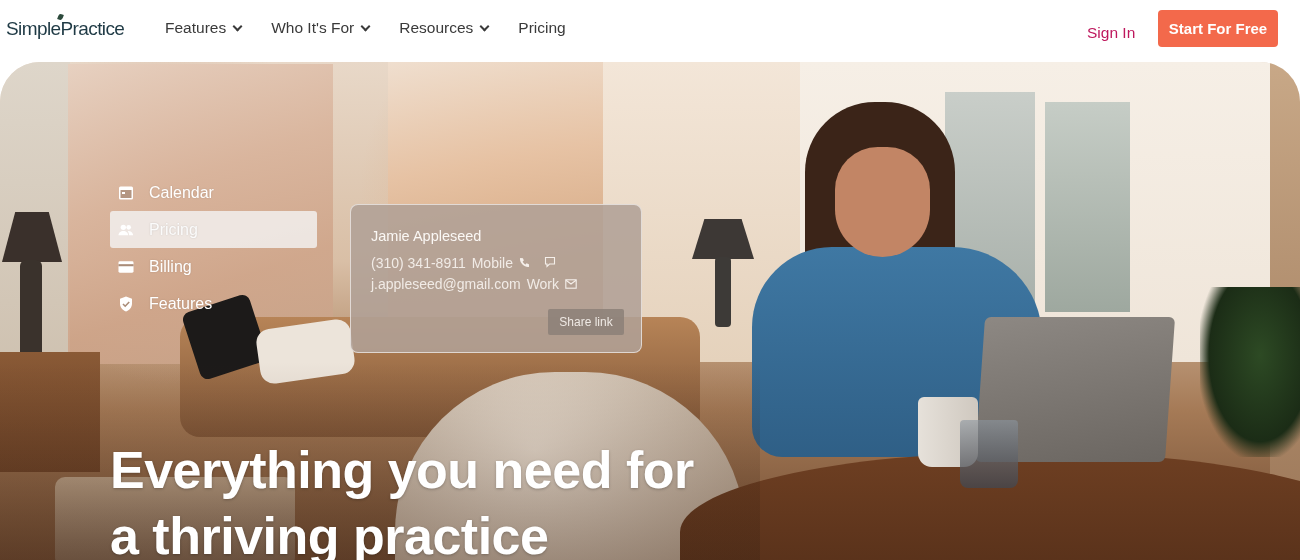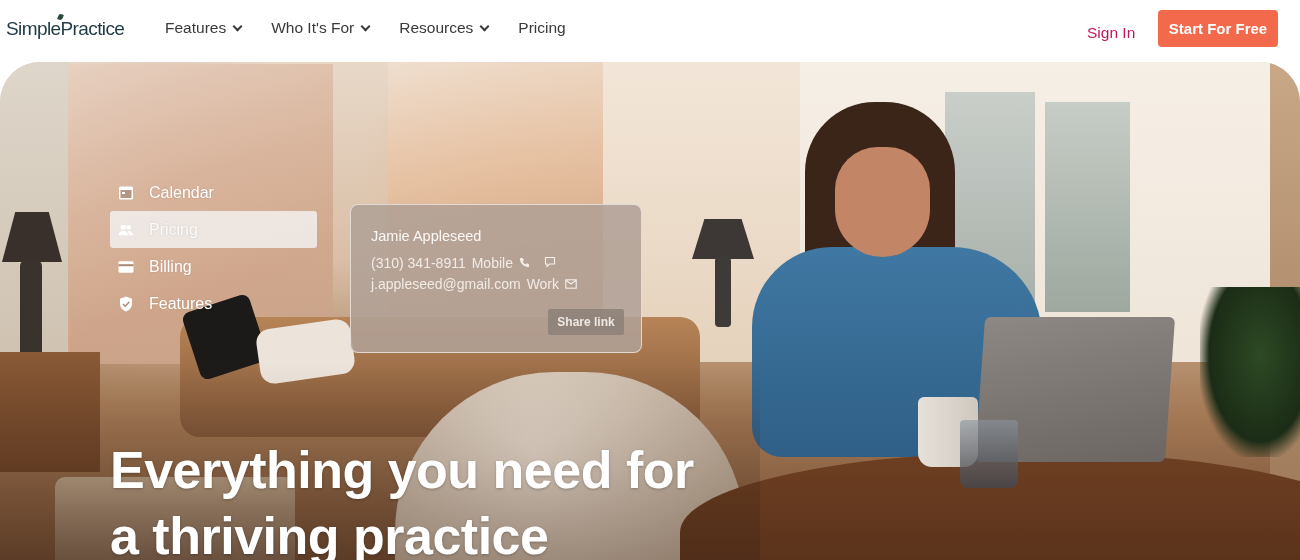--- a/index.html
+++ b/index.html
@@ -62,21 +62,21 @@
   
   .card { position: absolute; left: 350px; top: 142px; width: 292px; height: 149px; background: rgba(176,160,150,0.88); border: 1px solid rgba(255,255,255,.6); border-radius: 8px; color: #fff; }
   .card .name { position: absolute; left: 20px; top: 23px; font-size: 14.5px; color: #fbf8f5; }
   .card .row { position: absolute; left: 20px; display: flex; align-items: center; font-size: 14px; color: #f1ebe6; }
   .card .row1 { top: 50px; }
   .card .row2 { top: 71px; }
   .card .row span { margin-right: 6px; }
   .card .btn-video { position: absolute; left: 20px; top: 104px; width: 168px; height: 26px; background: #ffffff; border-radius: 2px; display: flex; align-items: center; padding-left: 10px; font-size: 11.5px; color: #555; font-weight: bold; cursor: pointer; }
   .card .btn-video .cam { width: 10px; height: 8px; background: #666; margin-right: 6px; position: relative; border-radius: 1px; }
   .card .btn-video .cam::after { content: ""; position: absolute; right: -4px; top: 1px; border-left: 4px solid #666; border-top: 3px solid transparent; border-bottom: 3px solid transparent; }
-  .btn-share2 { position: absolute; left: 197px; top: 104px; width: 76px; height: 26px; background: rgba(140,128,120,.85); border-radius: 2px; color: #efe9e4; font-size: 12px; font-weight: bold; display: flex; align-items: center; justify-content: center; cursor: pointer; }
+  .btn-share2 { position: absolute; left: 197px; top: 104px; width: 76px; height: 26px; background: rgba(140,128,120,.85); border-radius: 2px; color: #efe9e4; font-size: 12px; font-weight: normal; display: flex; align-items: center; justify-content: center; cursor: pointer; }
 
   
   .headline { position: absolute; left: 110px; top: 375px; color: #ffffff; font-family: "Liberation Sans", sans-serif; font-weight: bold; font-size: 52px; line-height: 66px; letter-spacing: -0.5px; text-shadow: 0 1px 3px rgba(0,0,0,.25); }
 </style>
 </head>
 <body>
 
 <div class="header">
   <div class="logo">
     <span>SimplePractice</span>

